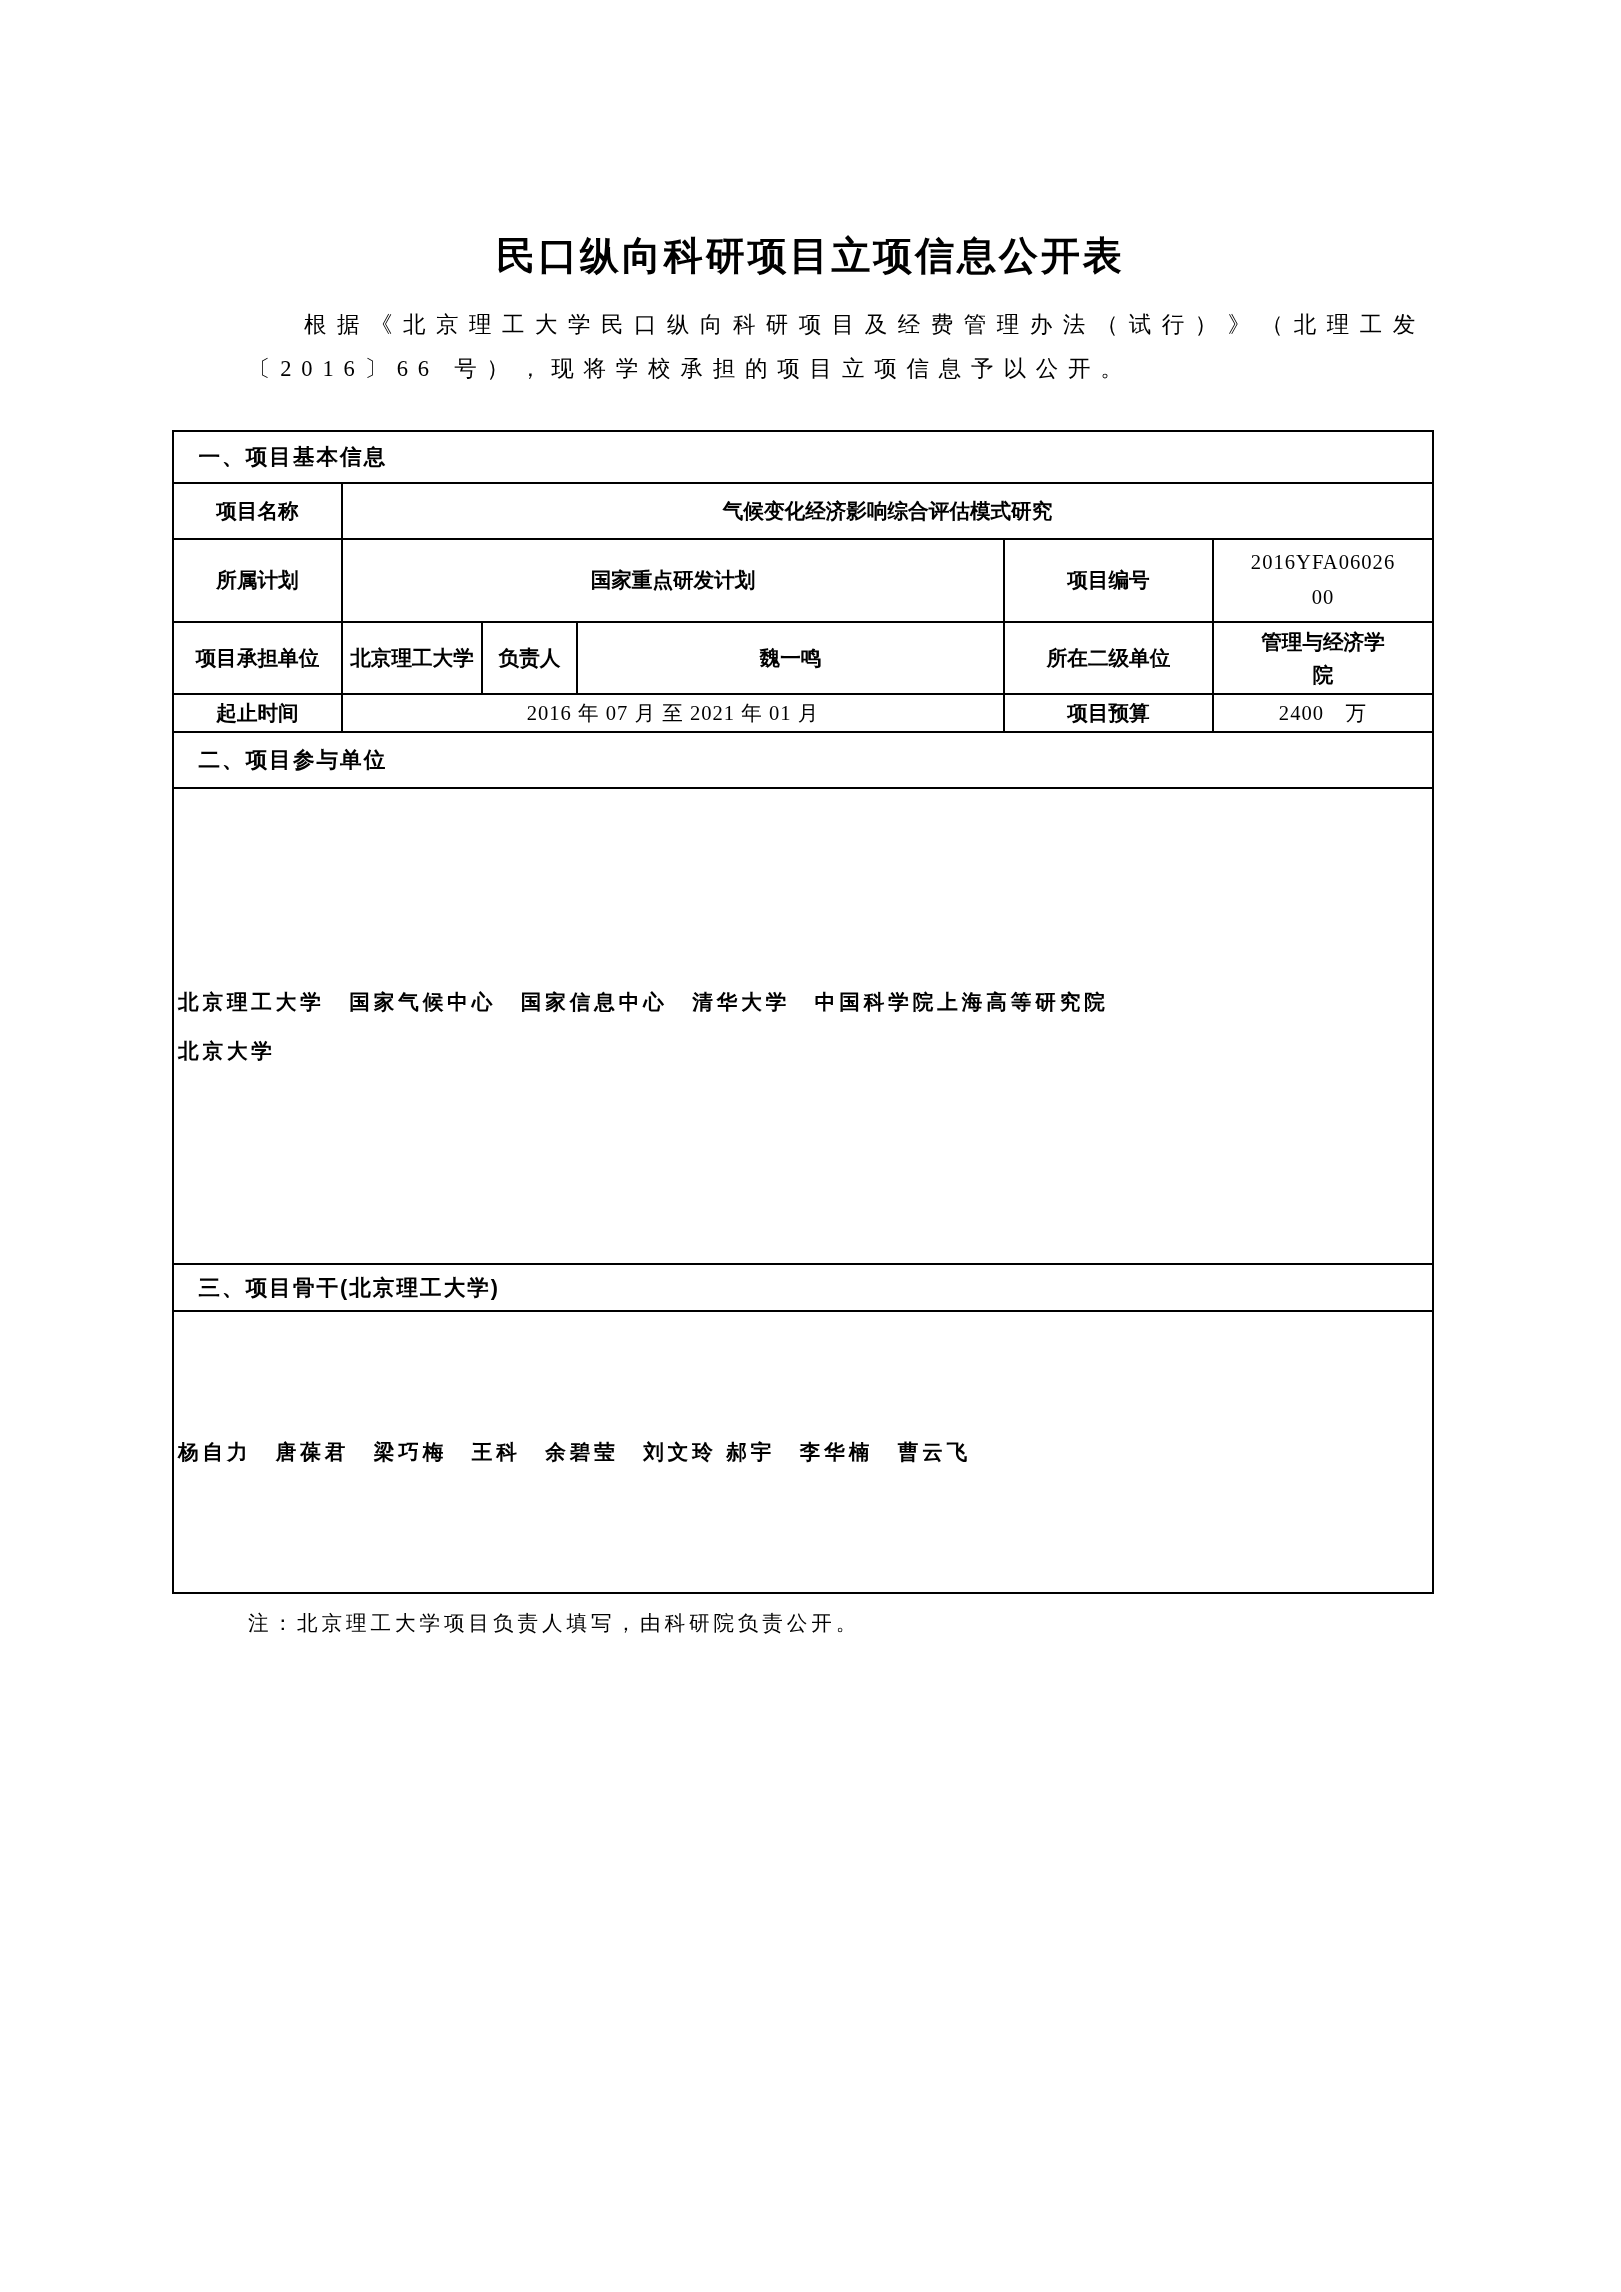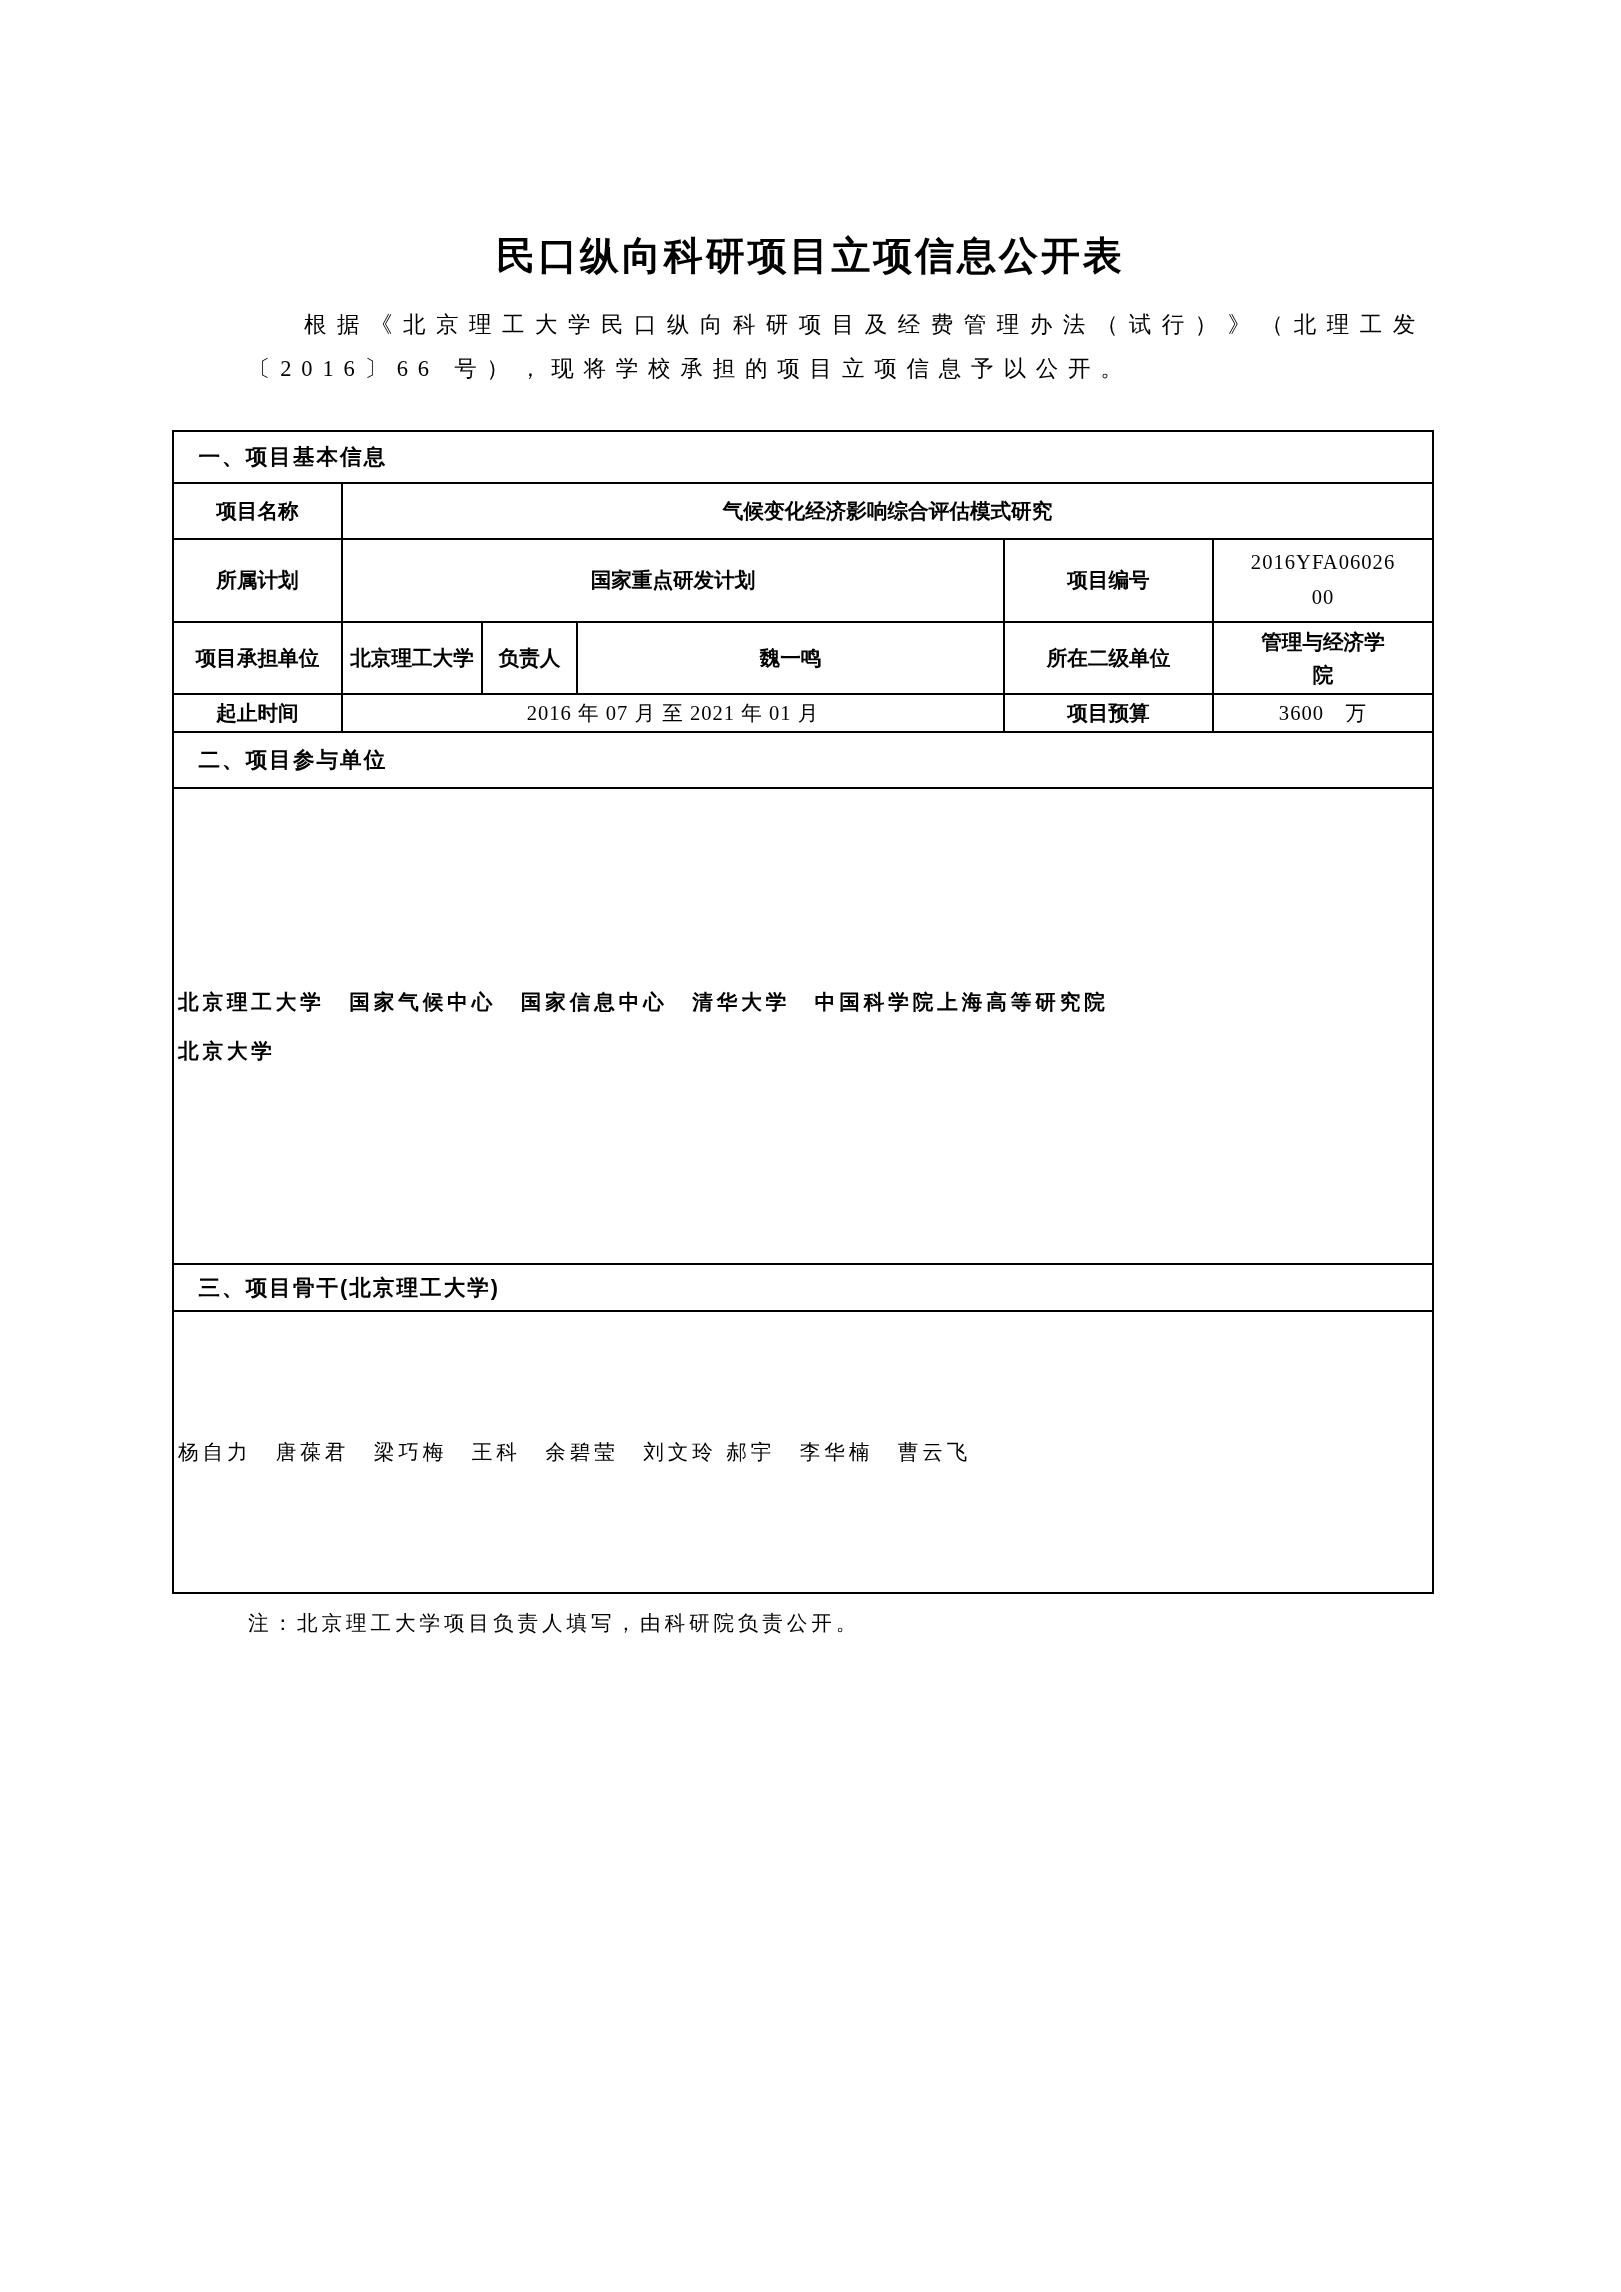--- a/index.html
+++ b/index.html
@@ -97,21 +97,21 @@
     vertical-align: middle;
     padding-left: 13.7px;
     font-weight: bold;
     letter-spacing: 3.9px;
     line-height: 49px;
   }
   td.big-cell-top {
     vertical-align: top;
     padding-top: 9.8px;
     padding-left: 13.7px;
-    font-weight: normal;
+    font-weight: bold;
     letter-spacing: 3.9px;
     line-height: 43px;
   }
   .note {
     margin: 13.7px 196px 0 248px;
     font-family: "Liberation Serif", serif;
     font-size: 20.6px;
     letter-spacing: 3.9px;
     line-height: 33px;
   }
@@ -163,21 +163,21 @@
       <td class="label">所在二级单位</td>
       <td class="value">
         <div class="sec-unit">管理与经济学院</div>
       </td>
     </tr>
 
     <tr style="height:38px">
       <td class="label">起止时间</td>
       <td colspan="3" class="serif-value">2016 年 07 月  至  2021 年 01 月</td>
       <td class="label">项目预算</td>
-      <td class="serif-value">3600　万</td>
+      <td class="serif-value">2400　万</td>
     </tr>
 
     <tr class="section-row" style="height:56px">
       <td colspan="6">二、项目参与单位</td>
     </tr>
 
     <tr style="height:476px">
       <td colspan="6" class="big-cell">
         <div>北京理工大学　国家气候中心　国家信息中心　清华大学　中国科学院上海高等研究院</div>
         <div>北京大学</div>

